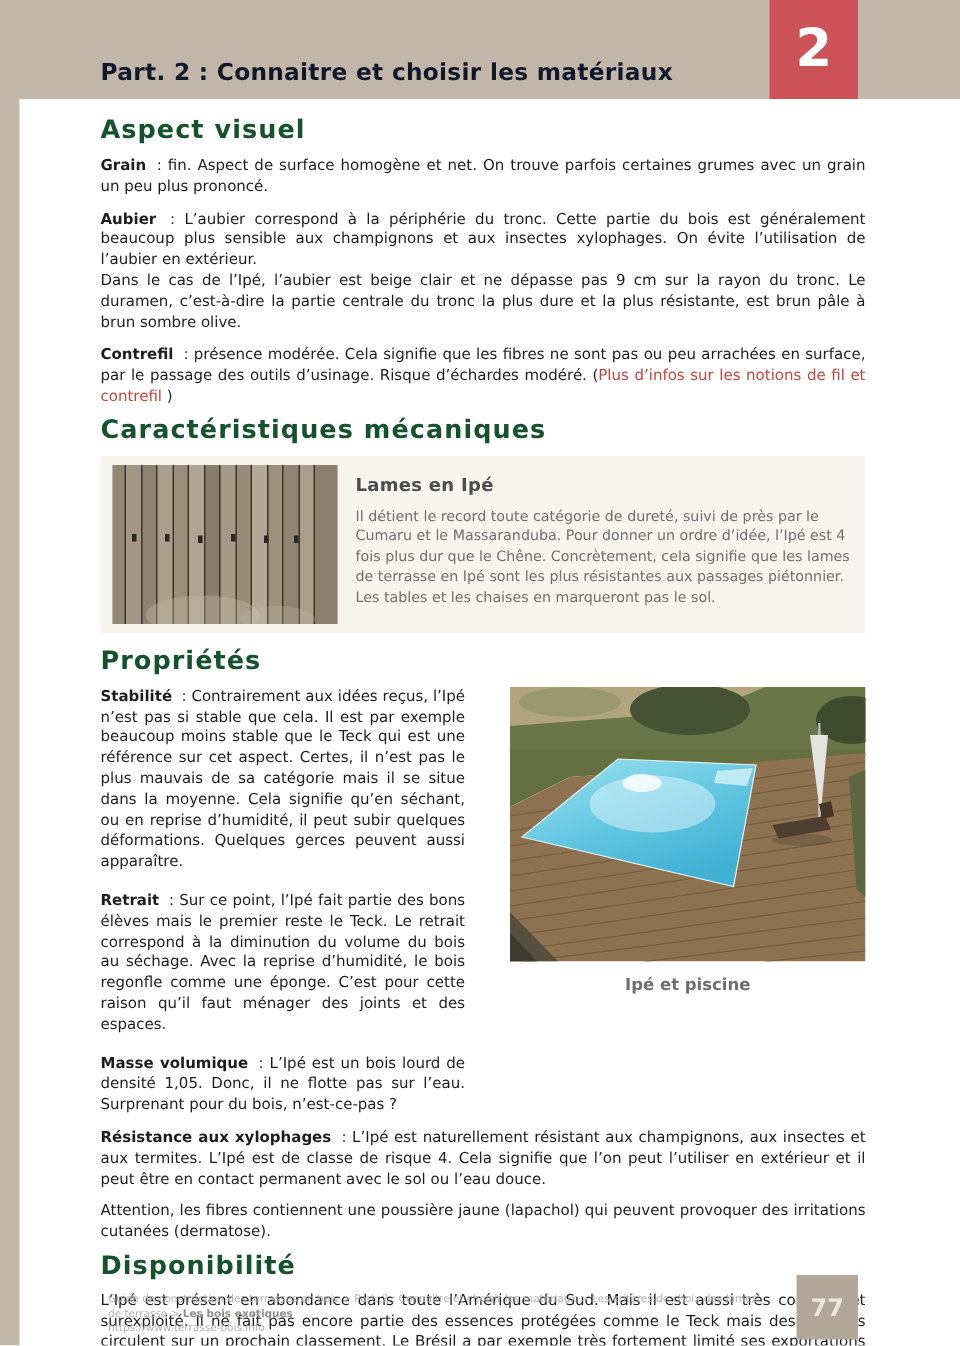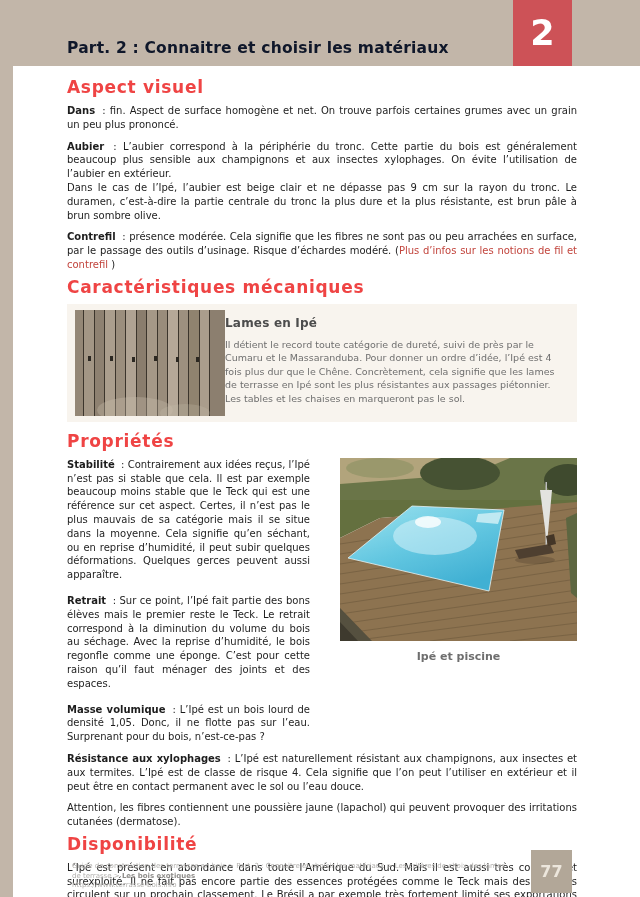--- a/index.html
+++ b/index.html
@@ -6,26 +6,26 @@
   body{
     width:640px;height:897px;position:relative;overflow:hidden;background:#ffffff;
     font-family:"DejaVu Sans", sans-serif;
   }
   .left-strip{position:absolute;left:0;top:0;width:13px;height:897px;background:#c2b6a9;}
   .band{position:absolute;left:0;top:0;width:640px;height:66px;background:#c2b6a9;}
   .band-title{position:absolute;left:67px;bottom:9px;margin:0;color:#0f172a;font-size:15.5px;font-weight:bold;letter-spacing:.2px;}
   .chapter-badge{position:absolute;left:513px;top:0;width:59px;height:66px;background:#cd5257;color:#ffffff;
     display:flex;align-items:center;justify-content:center;font-size:35px;font-weight:bold;}
   .content{position:absolute;left:67px;top:66px;width:510px;padding-top:12px;}
-  h2.sec{color:#ef4444;font-size:17px;line-height:19px;font-weight:bold;letter-spacing:.7px;margin:0 0 7px 0;}
+  h2.sec{color:#14532d;font-size:17px;line-height:19px;font-weight:bold;letter-spacing:.7px;margin:0 0 7px 0;}
   .body-p{font-size:10px;line-height:13.8px;color:#1d1d1d;text-align:justify;margin:0 0 8px 0;}
   .body-p b{margin-right:3px;}
   .pline{display:block;}
   .link{color:#c2443c;cursor:pointer;text-decoration:none;}
-  .mech-box{background:#f8f4ee;display:flex;padding:6px 8px;margin:0 0 10px 0;align-items:flex-start;}
+  .mech-box{background:#f8f4ee;display:flex;gap:12px;padding:6px 8px;margin:0 0 10px 0;align-items:flex-start;}
   .mech-box svg{flex:none;display:block;}
   .mech-text{flex:1;padding-top:2px;}
   .mech-text h3{font-size:12px;color:#4c4c4c;margin:4px 0 8px 0;letter-spacing:.2px;}
   .mech-text p{font-size:9.5px;line-height:13.5px;color:#6f6f6f;margin:0;text-align:left;}
   .props-row{display:flex;gap:30px;margin:0 0 8px 0;}
   .props-col{flex:1;min-width:0;}
   figure.pool{margin:0;width:237px;flex:none;}
   figure.pool svg{display:block;}
   figcaption{ text-align:center;font-size:11px;font-weight:bold;color:#6e6e6e;margin-top:9px;}
   .attention{margin-bottom:6px;}
@@ -44,21 +44,21 @@
   <h1 class="band-title">Part. 2 : Connaitre et choisir les matériaux</h1>
   <div class="chapter-badge">
     <span>2</span>
   </div>
 </header>
 
 <main class="content">
 
   <h2 class="sec">Aspect visuel</h2>
 
-  <p class="body-p"><b>Dans</b><span> : fin. Aspect de surface homogène et net. On trouve parfois certaines grumes avec un grain un peu plus prononcé.</span></p>
+  <p class="body-p"><b>Grain</b><span> : fin. Aspect de surface homogène et net. On trouve parfois certaines grumes avec un grain un peu plus prononcé.</span></p>
 
   <p class="body-p">
     <span class="pline"><b>Aubier</b><span> : L’aubier correspond à la périphérie du tronc. Cette partie du bois est généralement beaucoup plus sensible aux champignons et aux insectes xylophages. On évite l’utilisation de l’aubier en extérieur.</span></span>
     <span class="pline">Dans le cas de l’Ipé, l’aubier est beige clair et ne dépasse pas 9 cm sur la rayon du tronc. Le duramen, c’est-à-dire la partie centrale du tronc la plus dure et la plus résistante, est brun pâle à brun sombre olive.</span>
   </p>
 
   <p class="body-p" style="margin-bottom:6px"><b>Contrefil</b><span> : présence modérée. Cela signifie que les fibres ne sont pas ou peu arrachées en surface, par le passage des outils d’usinage. Risque d’échardes modéré. (</span><a class="link">Plus d’infos sur les notions de fil et contrefil</a><span> )</span></p>
 
   <h2 class="sec">Caractéristiques mécaniques</h2>
 

